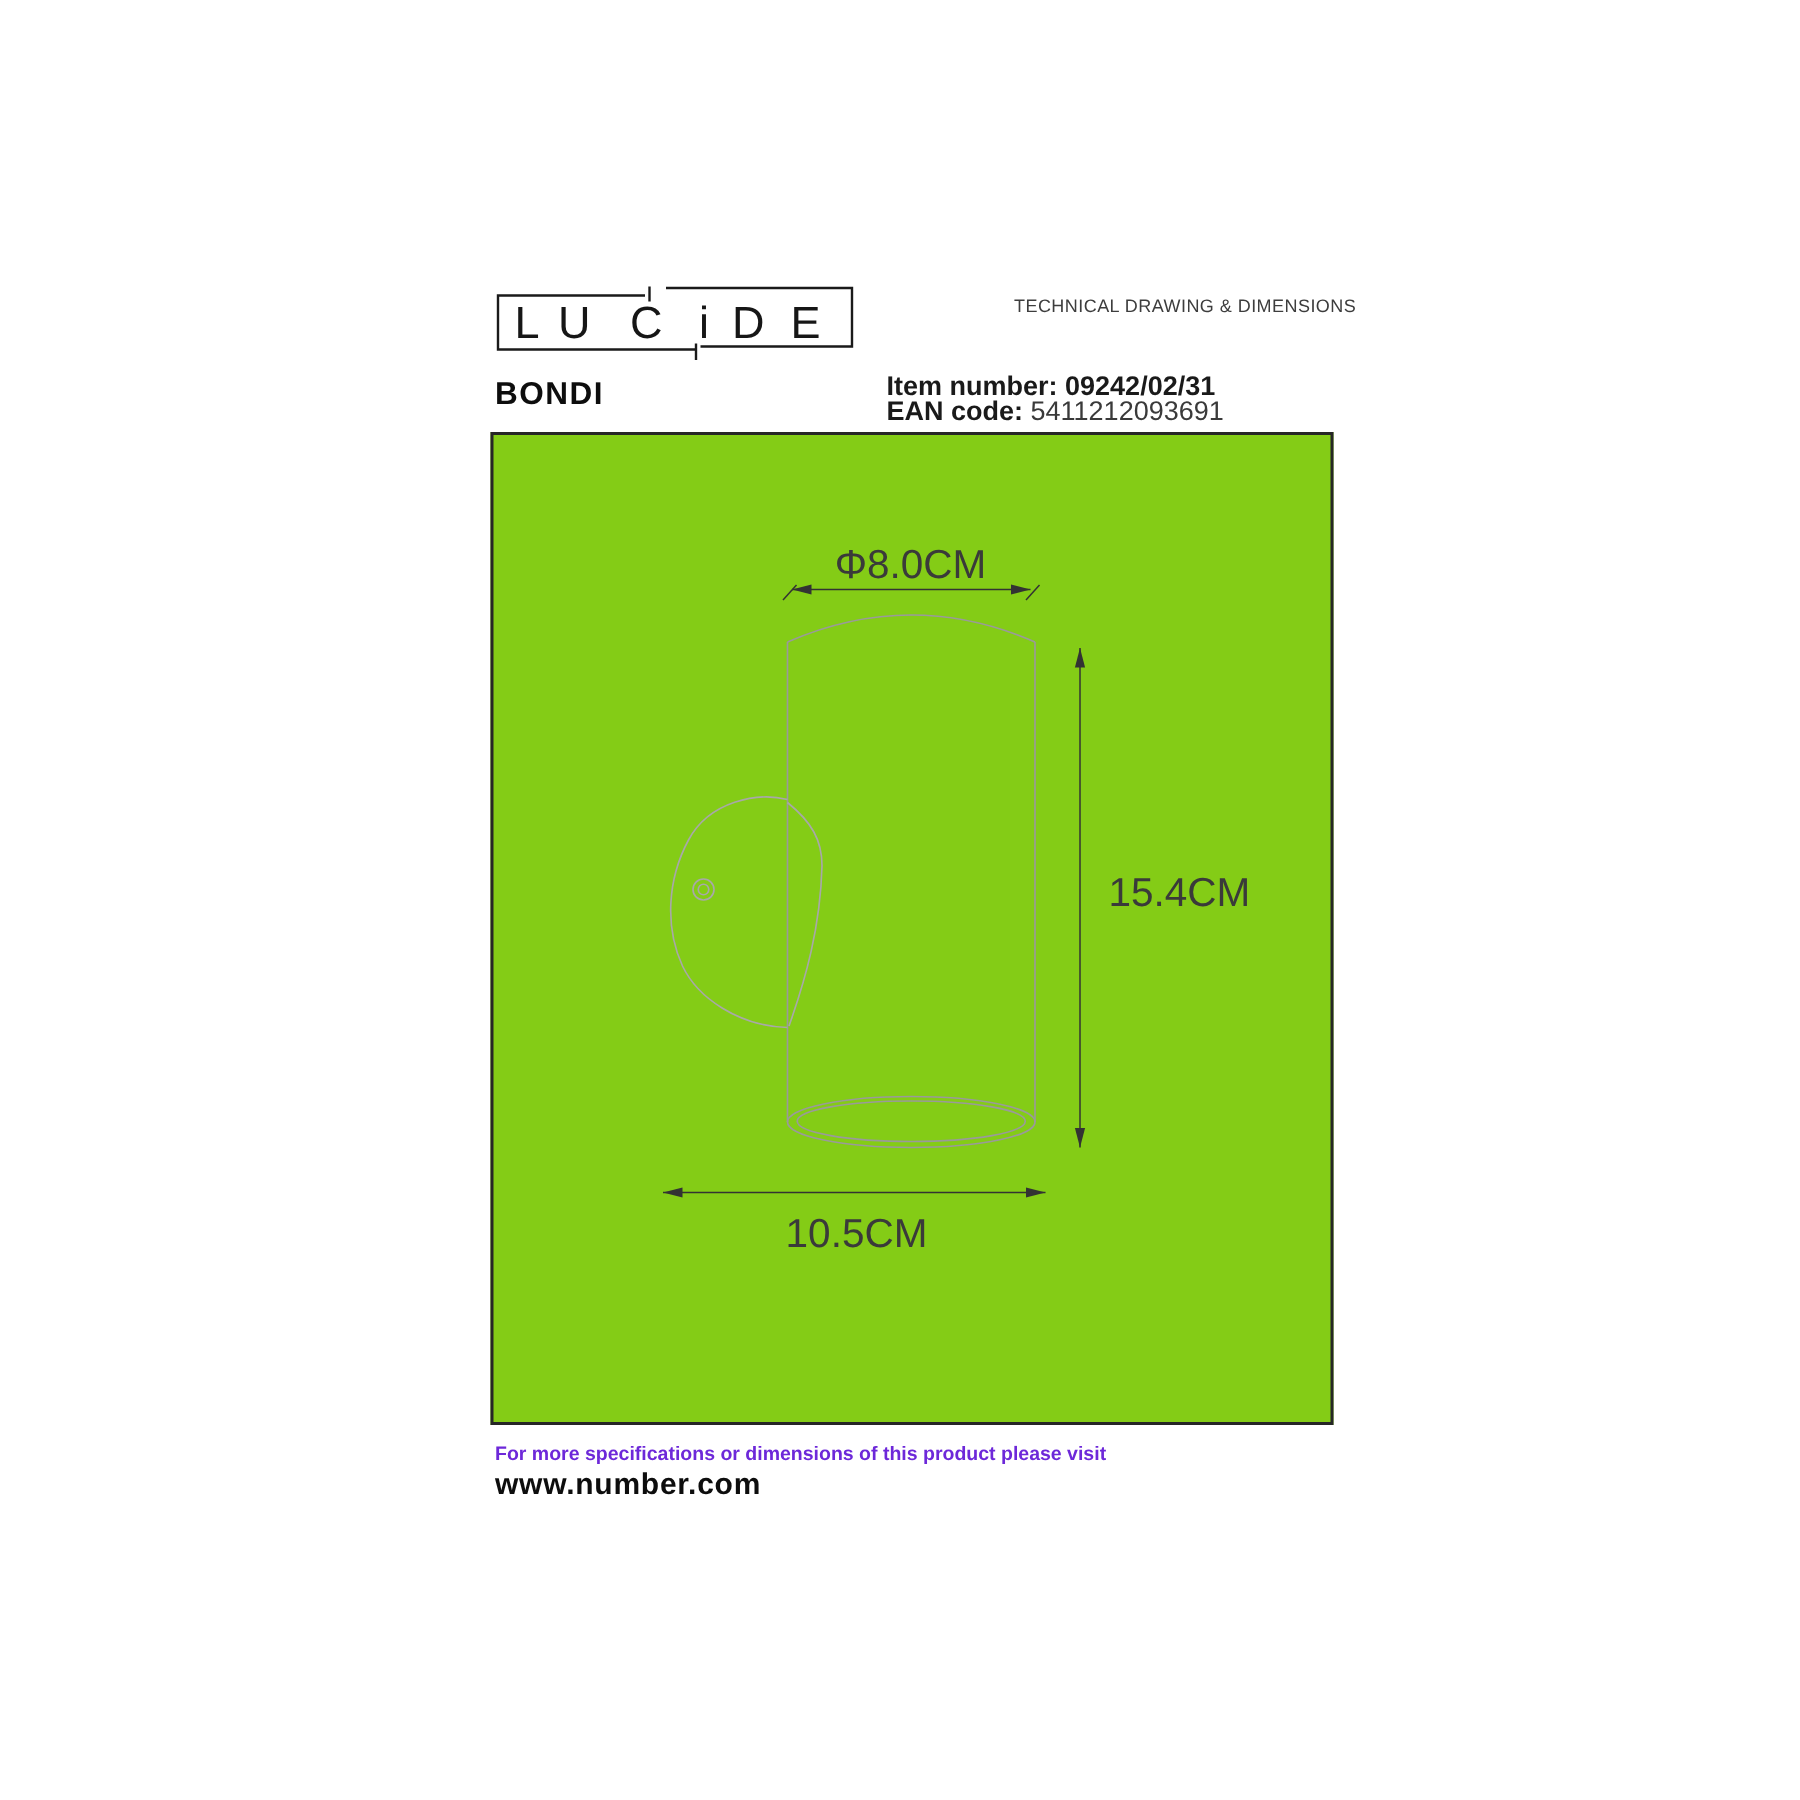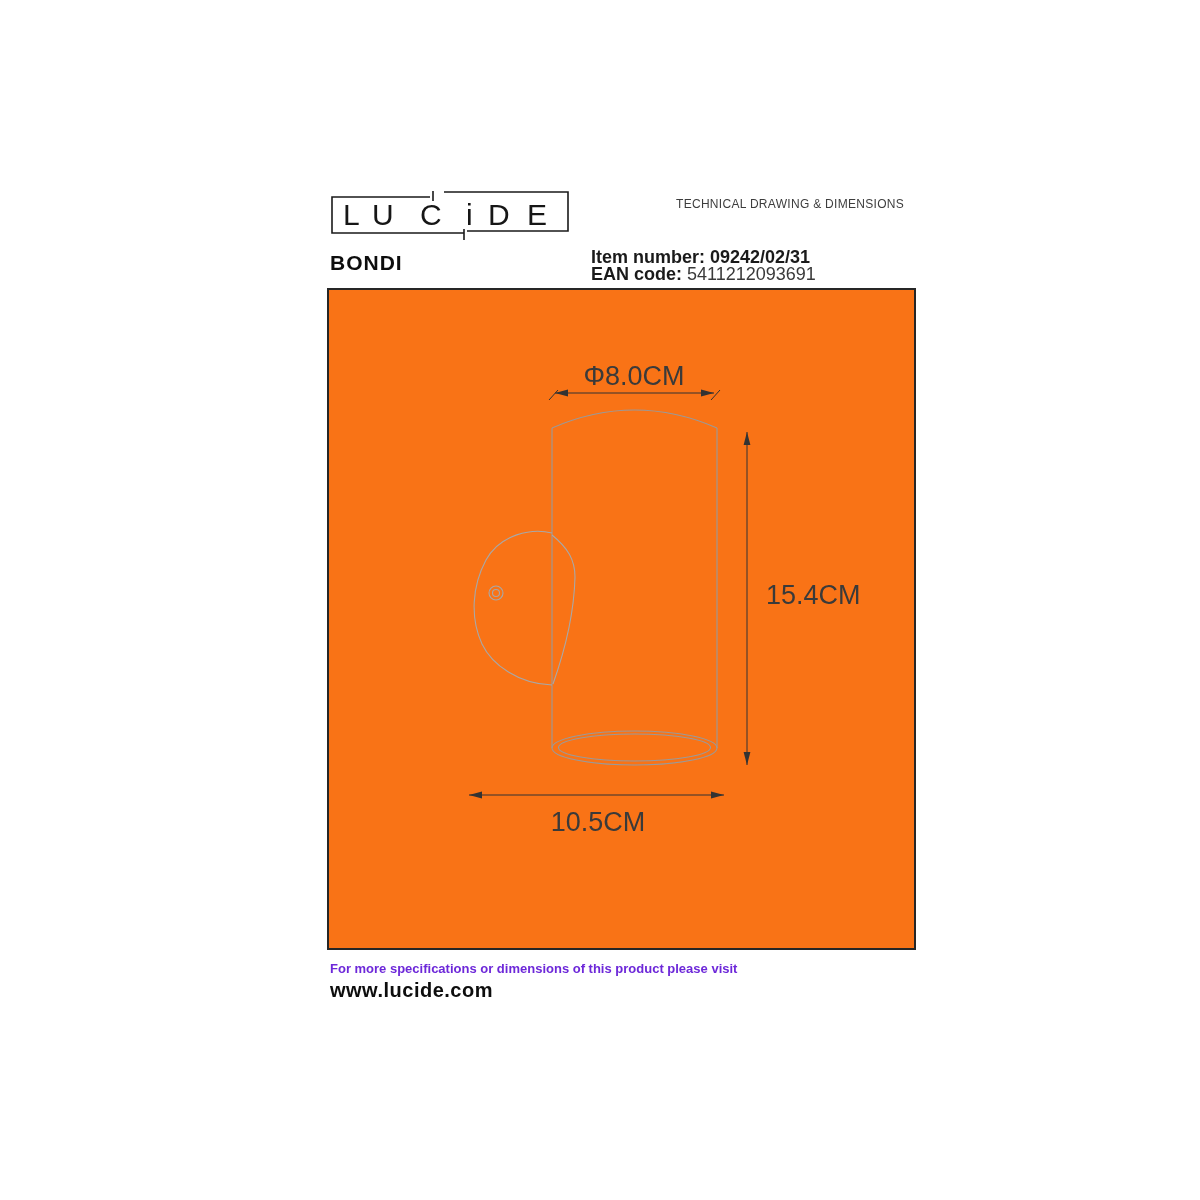--- a/index.html
+++ b/index.html
@@ -7,21 +7,21 @@
     position:relative;width:1200px;height:1200px;background:#ffffff;
     font-family:"Liberation Sans",sans-serif;color:#111;overflow:hidden;
   }
   .abs{position:absolute;}
   .doc-title{font-size:12px;letter-spacing:.3px;color:#3d3d3d;white-space:nowrap;text-align:right;}
   .product-name{font-size:21px;font-weight:bold;letter-spacing:1px;color:#0d0d0d;}
   .info-line{font-size:18px;line-height:17px;white-space:nowrap;}
   .info-label{font-weight:bold;color:#1a1a1a;}
   .info-value-bold{font-weight:bold;color:#1a1a1a;}
   .info-value{font-weight:normal;color:#3a3a3a;margin-top:48px;}
-  .drawing-box{border:2px solid #262626;background:#f97316;padding-left:27px;}
+  .drawing-box{border:2px solid #262626;background:#84cc16;}
   .footer-note{font-size:13px;font-weight:bold;color:#6d28d9;white-space:nowrap;}
   .footer-site{font-size:20px;font-weight:bold;color:#0d0d0d;margin-top:3px;letter-spacing:.5px;}
   svg text{font-family:"Liberation Sans",sans-serif;}
   .logo-letter{font-size:30px;fill:#161616;}
   .dim-text{font-size:27px;fill:#3a3a3a;}
 </style>
 </head>
 <body>
 
 <div class="canvas">
@@ -96,16 +96,16 @@
         <line x1="113" y1="505" x2="368" y2="505" stroke="#333" stroke-width="1"></line>
         <path d="M113,505 l13,-3.4 v6.8 z" fill="#333"></path>
         <path d="M368,505 l-13,-3.4 v6.8 z" fill="#333"></path>
         <text class="dim-text" x="242" y="541" text-anchor="middle">10.5CM</text>
       </g>
     </svg>
   </div>
 
   <div class="abs" style="left:330px;top:961px;">
     <div class="footer-note">For more specifications or dimensions of this product please visit</div>
-    <div class="footer-site">www.lucide.com</div>
+    <div class="footer-site">www.number.com</div>
   </div>
 
 </div>
 
 </body></html>

